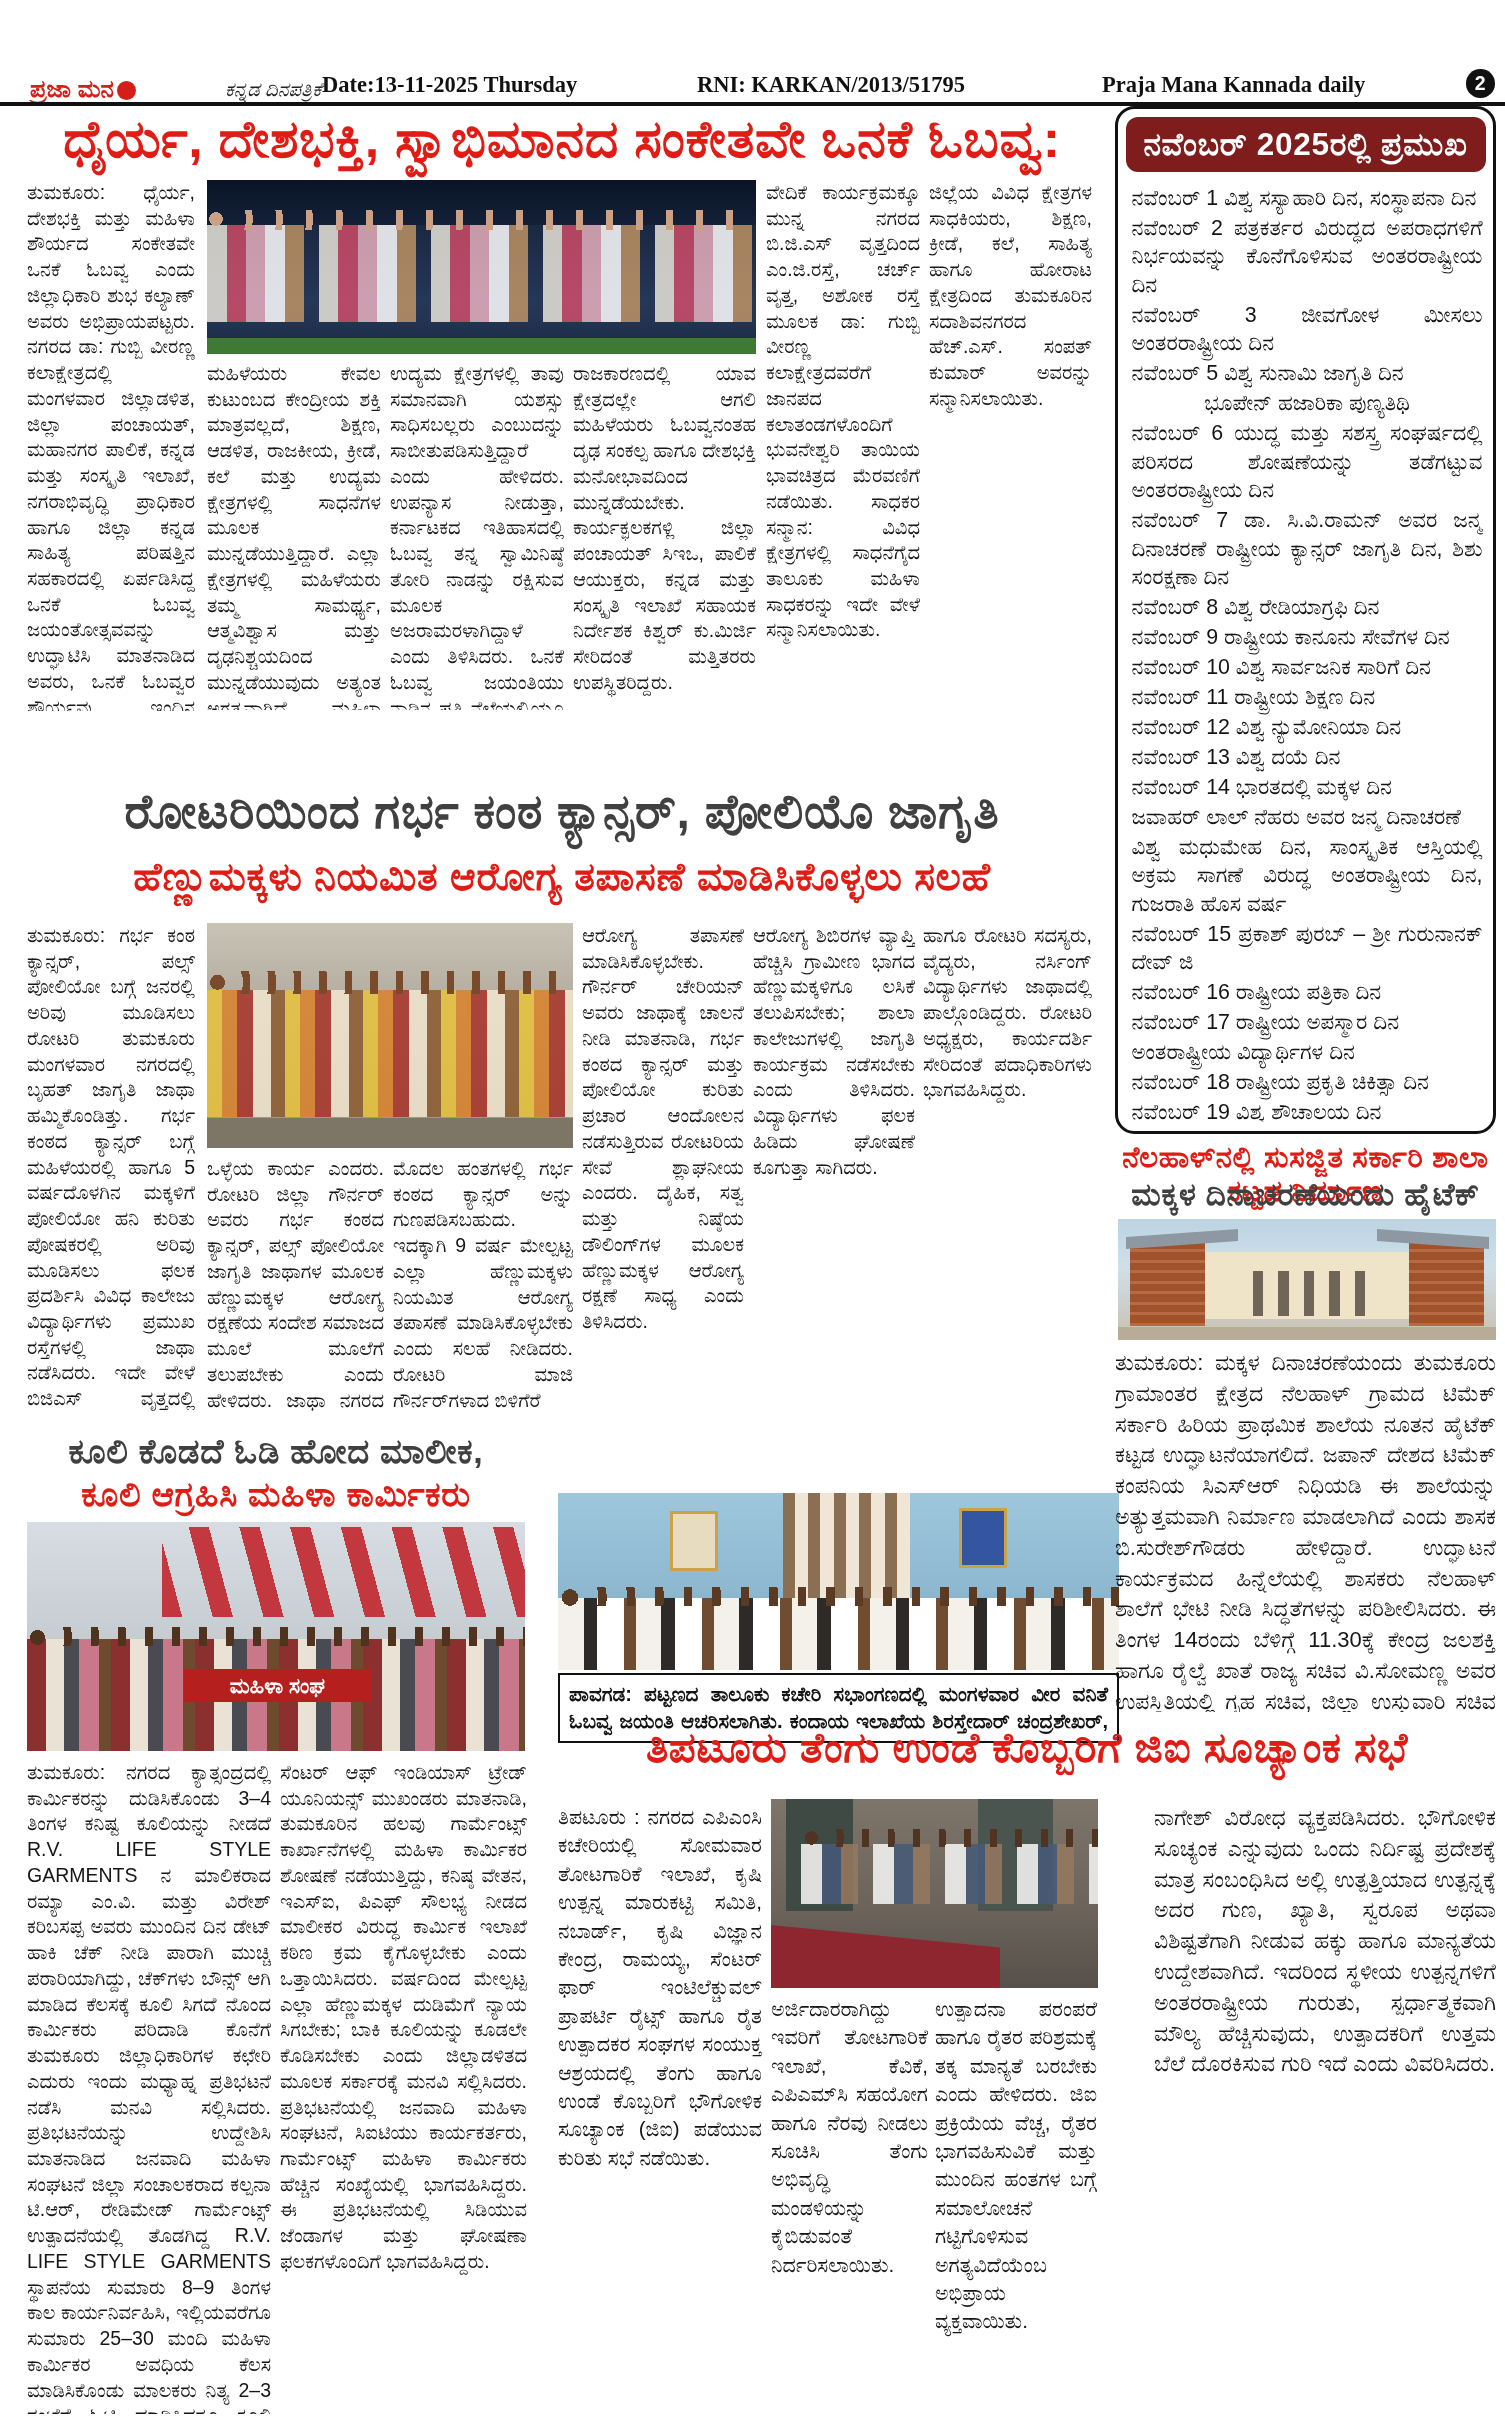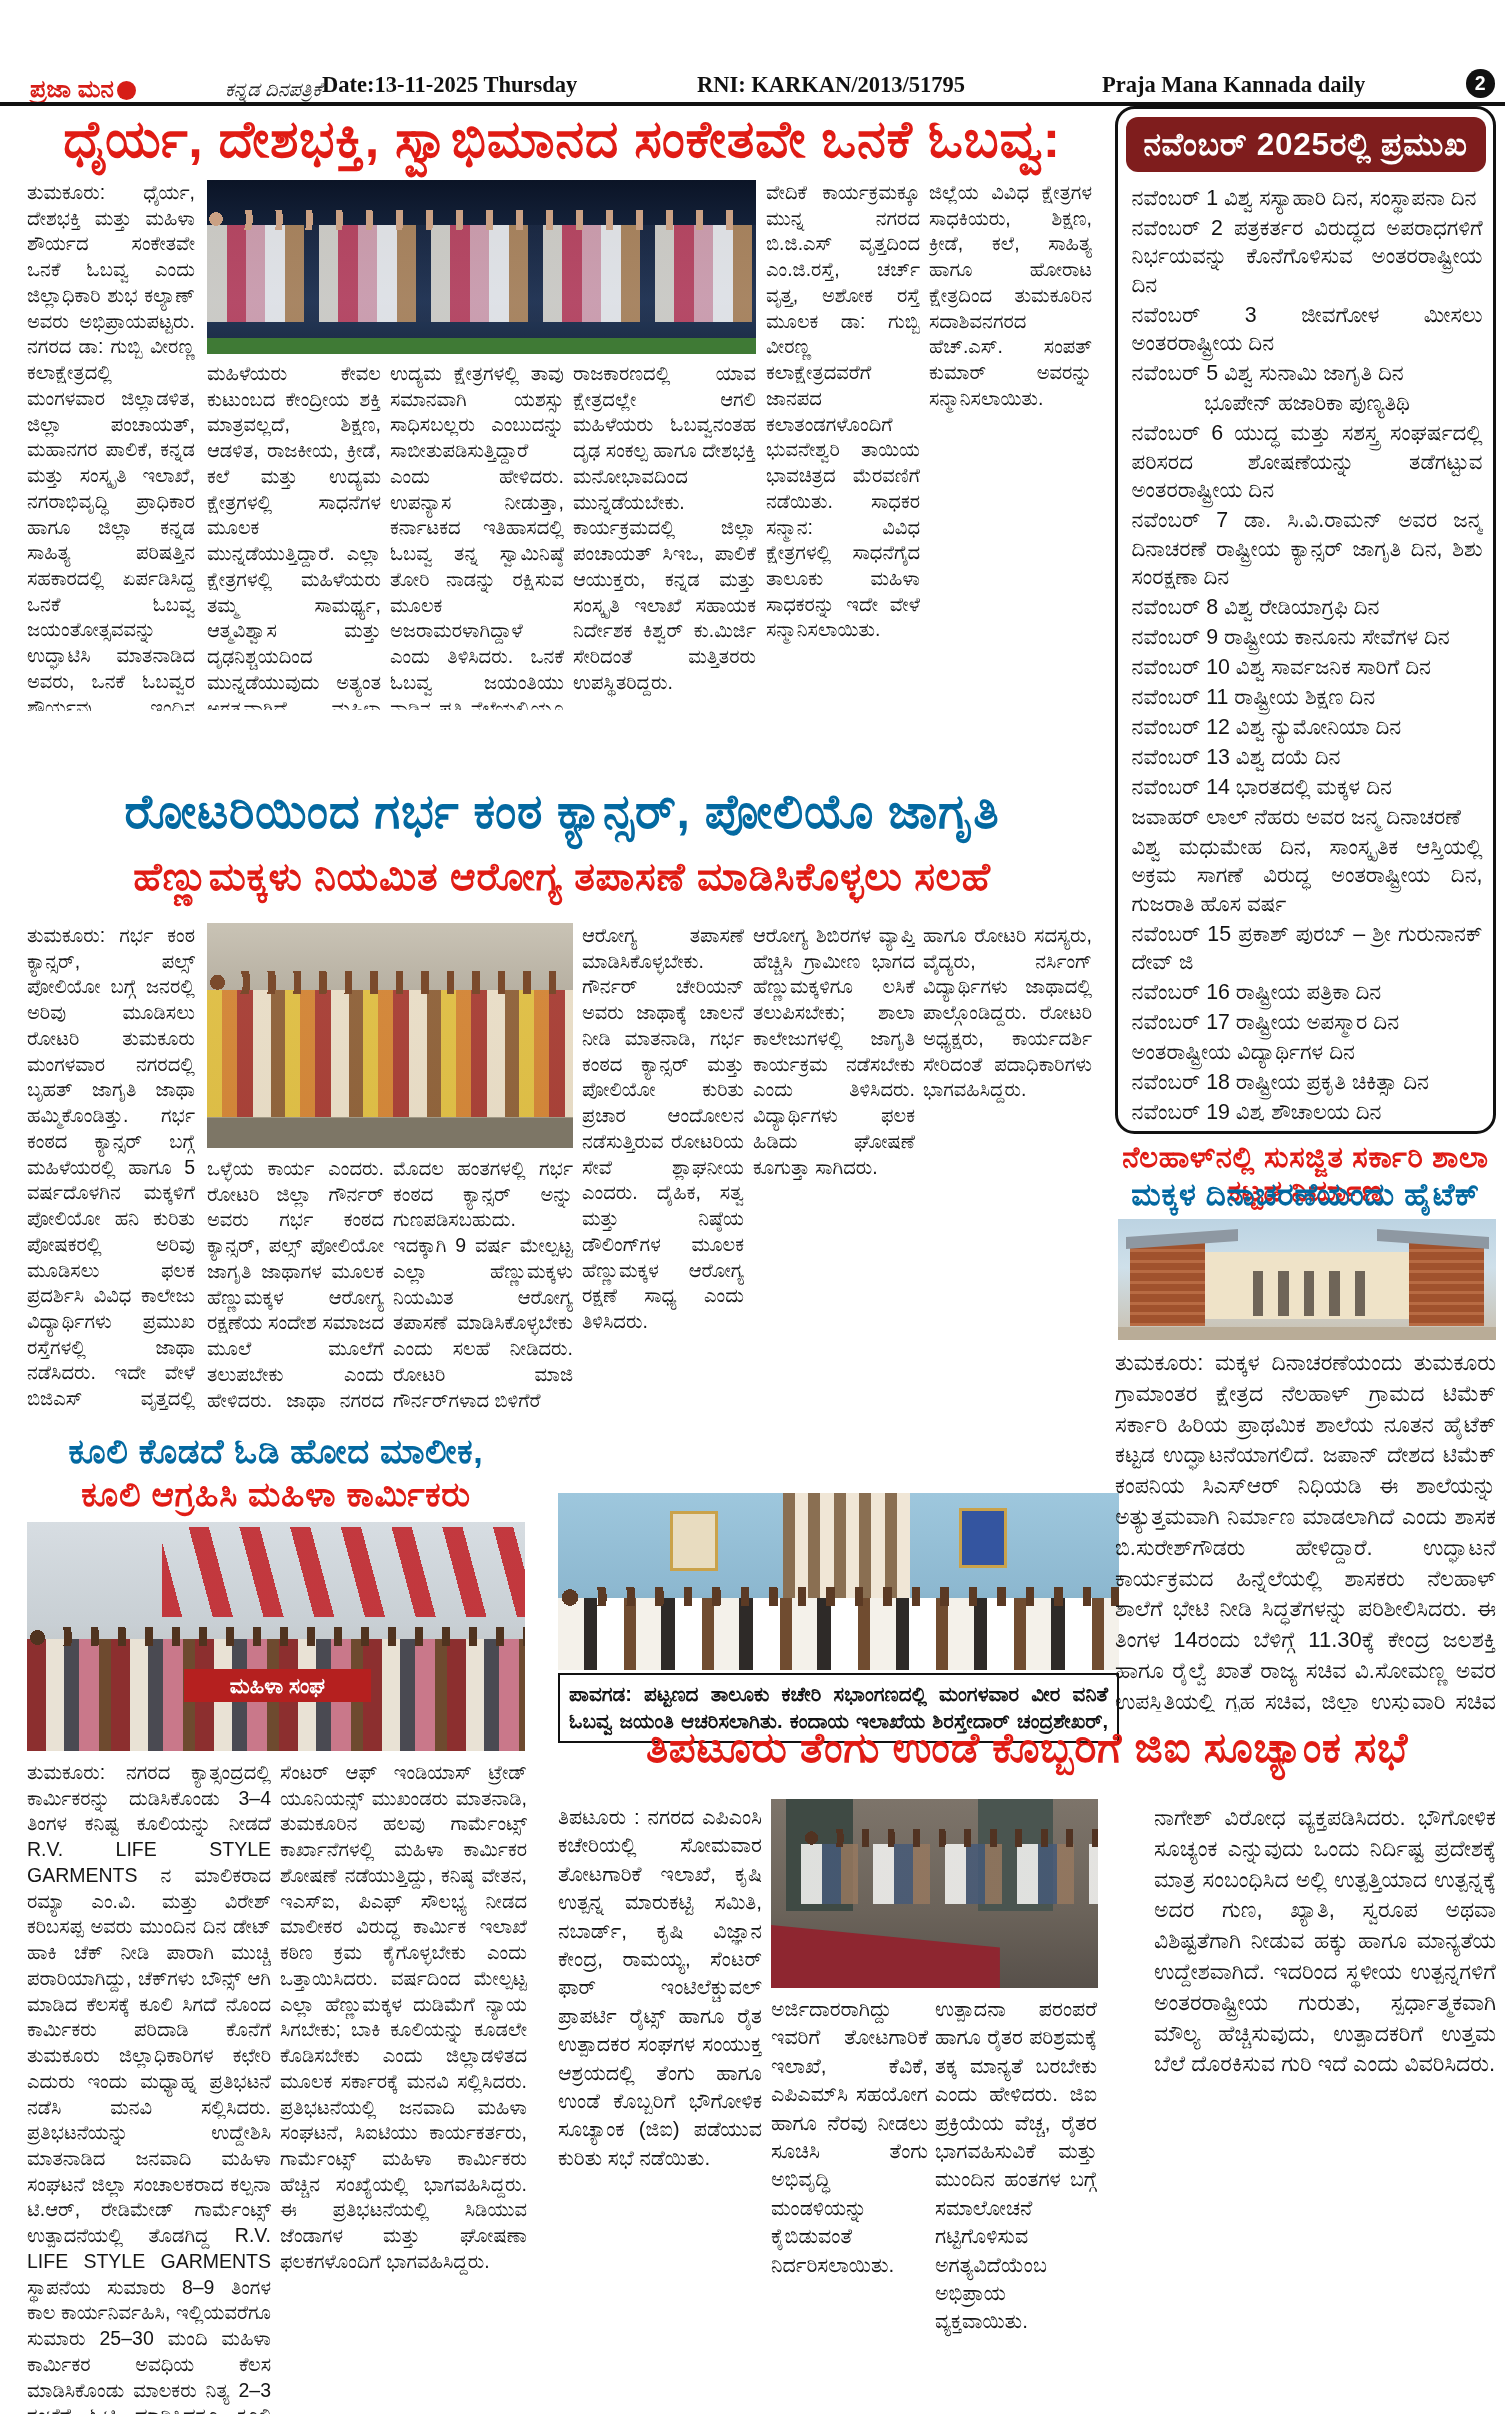--- a/index.html
+++ b/index.html
@@ -11,21 +11,21 @@
   .logo-main{position:absolute;left:30px;top:6px;font-size:24px;font-weight:bold;color:#d61d17;}
   .logo-dot{display:inline-block;width:19.5px;height:19.5px;border-radius:50%;background:#d61d17;vertical-align:middle;margin:0 3px;}
   .logo-sub{position:absolute;left:225px;top:9px;font-size:19.5px;color:#222;font-style:italic;}
   .mast-item{position:absolute;top:3px;font-family:"Liberation Serif","DejaVu Serif",serif;font-weight:bold;font-size:22.5px;color:#111;}
   .page-badge{position:absolute;right:10.5px;top:0;width:28.5px;height:28.5px;border-radius:50%;background:#111;color:#fff;
               font-size:19.5px;font-weight:bold;text-align:center;line-height:28.5px;}
   .mast-rule{position:absolute;left:0;top:102px;width:1505px;height:3.7px;background:#111;}
   
   .hl{position:absolute;text-align:center;font-weight:bold;letter-spacing:0.7px;}
   .red{color:#e01c15;}
-  .blk{color:#0369a1;}
+  .blk{color:#404040;}
   
   .col{position:absolute;font-size:19.5px;line-height:1.32;text-align:justify;overflow:hidden;color:#161616;}
   .colbig{font-size:22px;line-height:1.4;}
   
   .days-box{position:absolute;left:1115px;top:106px;width:381px;height:1028px;border:3px solid #111;border-radius:19.5px;background:#fff;box-sizing:border-box;}
   .days-title{position:absolute;left:7.5px;top:7.5px;right:7.5px;height:55px;background:#7f1d1d;border-radius:12px;
               color:#fff;font-size:31.5px;font-weight:bold;text-align:center;line-height:55px;letter-spacing:0.7px;}
   .days-list{position:absolute;left:13.5px;right:10.5px;top:75px;bottom:9px;overflow:hidden;font-size:21.4px;line-height:1.33;text-align:justify;}
   .day-line{margin:0 0 1.5px 0;}
   .center-line{text-align:center;}
@@ -56,21 +56,21 @@
   <div class="photo" style="left:207px;top:180px;width:549px;height:174px;">
     <div class="lay" style="left:0;top:0;right:0;bottom:0;background:linear-gradient(#0b1426 0%,#16253f 35%,#253a5c 70%,#1b2a42 100%);"></div>
     <div class="lay" style="left:0;top:45px;right:0;height:97px;background:repeating-linear-gradient(90deg,rgba(232,228,218,.85) 0 19.5px,rgba(217,79,107,.8) 19.5px 39px,rgba(244,184,198,.8) 39px 58px,rgba(255,255,255,.85) 58px 78px,rgba(201,153,102,.8) 78px 97px,rgba(38,52,80,.4) 97px 112px);"></div>
     <div class="lay" style="left:0;top:30px;right:0;height:19.5px;background:repeating-radial-gradient(circle at 9px 9px,#caa184 0 6.7px,transparent 6.7px 30px);"></div>
     <div class="lay" style="left:0;bottom:0;right:0;height:16.5px;background:#3f7a35;"></div>
   </div>
 
   <div class="col" style="left:27px;top:180px;width:168px;height:531px;">ತುಮಕೂರು: ಧೈರ್ಯ, ದೇಶಭಕ್ತಿ ಮತ್ತು ಮಹಿಳಾ ಶೌರ್ಯದ ಸಂಕೇತವೇ ಒನಕೆ ಓಬವ್ವ ಎಂದು ಜಿಲ್ಲಾಧಿಕಾರಿ ಶುಭ ಕಲ್ಯಾಣ್ ಅವರು ಅಭಿಪ್ರಾಯಪಟ್ಟರು. ನಗರದ ಡಾ: ಗುಬ್ಬಿ ವೀರಣ್ಣ ಕಲಾಕ್ಷೇತ್ರದಲ್ಲಿ ಮಂಗಳವಾರ ಜಿಲ್ಲಾಡಳಿತ, ಜಿಲ್ಲಾ ಪಂಚಾಯತ್, ಮಹಾನಗರ ಪಾಲಿಕೆ, ಕನ್ನಡ ಮತ್ತು ಸಂಸ್ಕೃತಿ ಇಲಾಖೆ, ನಗರಾಭಿವೃದ್ಧಿ ಪ್ರಾಧಿಕಾರ ಹಾಗೂ ಜಿಲ್ಲಾ ಕನ್ನಡ ಸಾಹಿತ್ಯ ಪರಿಷತ್ತಿನ ಸಹಕಾರದಲ್ಲಿ ಏರ್ಪಡಿಸಿದ್ದ ಒನಕೆ ಓಬವ್ವ ಜಯಂತೋತ್ಸವವನ್ನು ಉದ್ಘಾಟಿಸಿ ಮಾತನಾಡಿದ ಅವರು, ಒನಕೆ ಓಬವ್ವರ ಶೌರ್ಯವು ಇಂದಿನ ಪೀಳಿಗೆಗೆ ಸ್ಫೂರ್ತಿಯಾಗಿದ್ದು, ಸಮಾಜದಲ್ಲಿ ಮಹಿಳೆಯರ ಶಕ್ತಿಯನ್ನು ಪ್ರತಿಬಿಂಬಿಸುತ್ತದೆ ಎಂದು ಹೇಳಿದರು. ಸ್ವಾಭಿಮಾನದಿಂದ ಬದುಕುವ ಛಲ, ಧೈರ್ಯ ಮತ್ತು ಹೋರಾಟದ ಮನೋಭಾವ ಪ್ರತಿ ಮಹಿಳೆಯಲ್ಲೂ ಬೆಳೆಯಬೇಕು ಎಂದರು.</div>
   <div class="col" style="left:207px;top:361px;width:174px;height:349px;">ಮಹಿಳೆಯರು ಕೇವಲ ಕುಟುಂಬದ ಕೇಂದ್ರೀಯ ಶಕ್ತಿ ಮಾತ್ರವಲ್ಲದೆ, ಶಿಕ್ಷಣ, ಆಡಳಿತ, ರಾಜಕೀಯ, ಕ್ರೀಡೆ, ಕಲೆ ಮತ್ತು ಉದ್ಯಮ ಕ್ಷೇತ್ರಗಳಲ್ಲಿ ಸಾಧನೆಗಳ ಮೂಲಕ ಮುನ್ನಡೆಯುತ್ತಿದ್ದಾರೆ. ಎಲ್ಲಾ ಕ್ಷೇತ್ರಗಳಲ್ಲಿ ಮಹಿಳೆಯರು ತಮ್ಮ ಸಾಮರ್ಥ್ಯ, ಆತ್ಮವಿಶ್ವಾಸ ಮತ್ತು ದೃಢನಿಶ್ಚಯದಿಂದ ಮುನ್ನಡೆಯುವುದು ಅತ್ಯಂತ ಅಗತ್ಯವಾಗಿದೆ. ಮಹಿಳಾ ಸಬಲೀಕರಣಕ್ಕೆ ಸರ್ಕಾರದ ಹಲವು ಯೋಜನೆಗಳು ಸಹಾಯಕವಾಗಿವೆ ಎಂದು ತಿಳಿಸಿದರು.</div>
   <div class="col" style="left:390px;top:361px;width:174px;height:349px;">ಉದ್ಯಮ ಕ್ಷೇತ್ರಗಳಲ್ಲಿ ತಾವು ಸಮಾನವಾಗಿ ಯಶಸ್ಸು ಸಾಧಿಸಬಲ್ಲರು ಎಂಬುದನ್ನು ಸಾಬೀತುಪಡಿಸುತ್ತಿದ್ದಾರೆ ಎಂದು ಹೇಳಿದರು. ಉಪನ್ಯಾಸ ನೀಡುತ್ತಾ, ಕರ್ನಾಟಕದ ಇತಿಹಾಸದಲ್ಲಿ ಓಬವ್ವ ತನ್ನ ಸ್ವಾಮಿನಿಷ್ಠೆ ತೋರಿ ನಾಡನ್ನು ರಕ್ಷಿಸುವ ಮೂಲಕ ಅಜರಾಮರಳಾಗಿದ್ದಾಳೆ ಎಂದು ತಿಳಿಸಿದರು. ಒನಕೆ ಓಬವ್ವ ಜಯಂತಿಯು ನಾಡಿನ ಪ್ರತಿ ನೆಲೆಯಲ್ಲಿಯೂ ಸ್ಮರಣೀಯವಾಗಬೇಕು ಎಂದರು.</div>
-  <div class="col" style="left:573px;top:361px;width:183px;height:349px;">ರಾಜಕಾರಣದಲ್ಲಿ ಯಾವ ಕ್ಷೇತ್ರದಲ್ಲೇ ಆಗಲಿ ಮಹಿಳೆಯರು ಓಬವ್ವನಂತಹ ದೃಢ ಸಂಕಲ್ಪ ಹಾಗೂ ದೇಶಭಕ್ತಿ ಮನೋಭಾವದಿಂದ ಮುನ್ನಡೆಯಬೇಕು. ಕಾರ್ಯಕ್ರಮದಲ್ಲಿ ಜಿಲ್ಲಾ ಪಂಚಾಯತ್ ಸಿಇಒ, ಪಾಲಿಕೆ ಆಯುಕ್ತರು, ಕನ್ನಡ ಮತ್ತು ಸಂಸ್ಕೃತಿ ಇಲಾಖೆ ಸಹಾಯಕ ನಿರ್ದೇಶಕ ಕಿಶ್ವರ್ ಕು.ಮಿರ್ಜಿ ಸೇರಿದಂತೆ ಮತ್ತಿತರರು ಉಪಸ್ಥಿತರಿದ್ದರು.</div>
+  <div class="col" style="left:573px;top:361px;width:183px;height:349px;">ರಾಜಕಾರಣದಲ್ಲಿ ಯಾವ ಕ್ಷೇತ್ರದಲ್ಲೇ ಆಗಲಿ ಮಹಿಳೆಯರು ಓಬವ್ವನಂತಹ ದೃಢ ಸಂಕಲ್ಪ ಹಾಗೂ ದೇಶಭಕ್ತಿ ಮನೋಭಾವದಿಂದ ಮುನ್ನಡೆಯಬೇಕು. ಕಾರ್ಯಕ್ಫಲಕಗಳ್ಲಿ ಜಿಲ್ಲಾ ಪಂಚಾಯತ್ ಸಿಇಒ, ಪಾಲಿಕೆ ಆಯುಕ್ತರು, ಕನ್ನಡ ಮತ್ತು ಸಂಸ್ಕೃತಿ ಇಲಾಖೆ ಸಹಾಯಕ ನಿರ್ದೇಶಕ ಕಿಶ್ವರ್ ಕು.ಮಿರ್ಜಿ ಸೇರಿದಂತೆ ಮತ್ತಿತರರು ಉಪಸ್ಥಿತರಿದ್ದರು.</div>
   <div class="col" style="left:929px;top:180px;width:163px;height:531px;">ಜಿಲ್ಲೆಯ ವಿವಿಧ ಕ್ಷೇತ್ರಗಳ ಸಾಧಕಿಯರು, ಶಿಕ್ಷಣ, ಕ್ರೀಡೆ, ಕಲೆ, ಸಾಹಿತ್ಯ ಹಾಗೂ ಹೋರಾಟ ಕ್ಷೇತ್ರದಿಂದ ತುಮಕೂರಿನ ಸದಾಶಿವನಗರದ ಹೆಚ್.ಎಸ್. ಸಂಪತ್ ಕುಮಾರ್ ಅವರನ್ನು ಸನ್ಮಾನಿಸಲಾಯಿತು.</div>
   <div class="col" style="left:766px;top:180px;width:154px;height:531px;">ವೇದಿಕೆ ಕಾರ್ಯಕ್ರಮಕ್ಕೂ ಮುನ್ನ ನಗರದ ಬಿ.ಜಿ.ಎಸ್ ವೃತ್ತದಿಂದ ಎಂ.ಜಿ.ರಸ್ತೆ, ಚರ್ಚ್ ವೃತ್ತ, ಅಶೋಕ ರಸ್ತೆ ಮೂಲಕ ಡಾ: ಗುಬ್ಬಿ ವೀರಣ್ಣ ಕಲಾಕ್ಷೇತ್ರದವರೆಗೆ ಜಾನಪದ ಕಲಾತಂಡಗಳೊಂದಿಗೆ ಭುವನೇಶ್ವರಿ ತಾಯಿಯ ಭಾವಚಿತ್ರದ ಮೆರವಣಿಗೆ ನಡೆಯಿತು. ಸಾಧಕರ ಸನ್ಮಾನ: ವಿವಿಧ ಕ್ಷೇತ್ರಗಳಲ್ಲಿ ಸಾಧನೆಗೈದ ತಾಲೂಕು ಮಹಿಳಾ ಸಾಧಕರನ್ನು ಇದೇ ವೇಳೆ ಸನ್ಮಾನಿಸಲಾಯಿತು.</div>
 
   <div class="days-box">
     <div class="days-title">ನವೆಂಬರ್ 2025ರಲ್ಲಿ ಪ್ರಮುಖ ದಿನಗಳು</div>
     <div class="days-list">
       <div class="day-line">ನವೆಂಬರ್ 1  ವಿಶ್ವ ಸಸ್ಯಾಹಾರಿ ದಿನ, ಸಂಸ್ಥಾಪನಾ ದಿನ</div>
       <div class="day-line">ನವೆಂಬರ್ 2  ಪತ್ರಕರ್ತರ ವಿರುದ್ಧದ ಅಪರಾಧಗಳಿಗೆ ನಿರ್ಭಯವನ್ನು ಕೊನೆಗೊಳಿಸುವ ಅಂತರರಾಷ್ಟ್ರೀಯ ದಿನ</div>
       <div class="day-line">ನವೆಂಬರ್ 3  ಜೀವಗೋಳ ಮೀಸಲು ಅಂತರರಾಷ್ಟ್ರೀಯ ದಿನ</div>
       <div class="day-line">ನವೆಂಬರ್ 5  ವಿಶ್ವ ಸುನಾಮಿ ಜಾಗೃತಿ ದಿನ</div>

